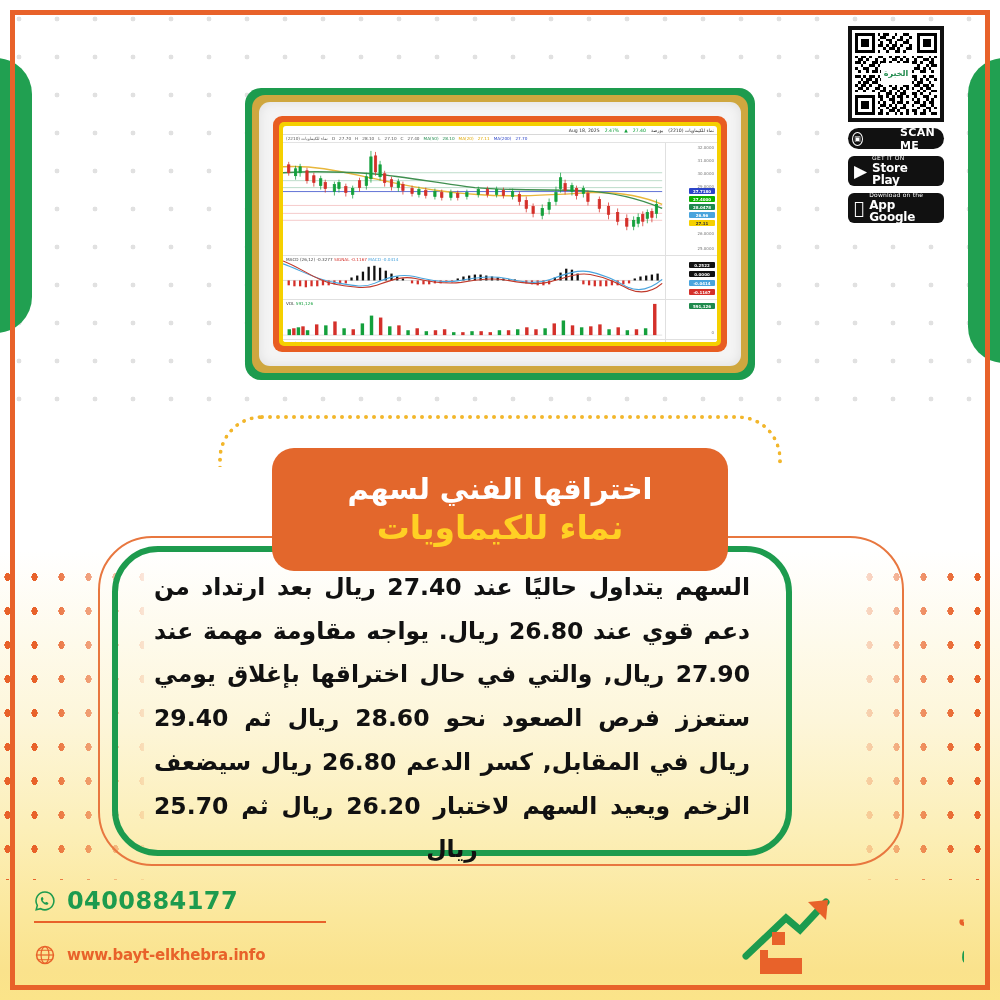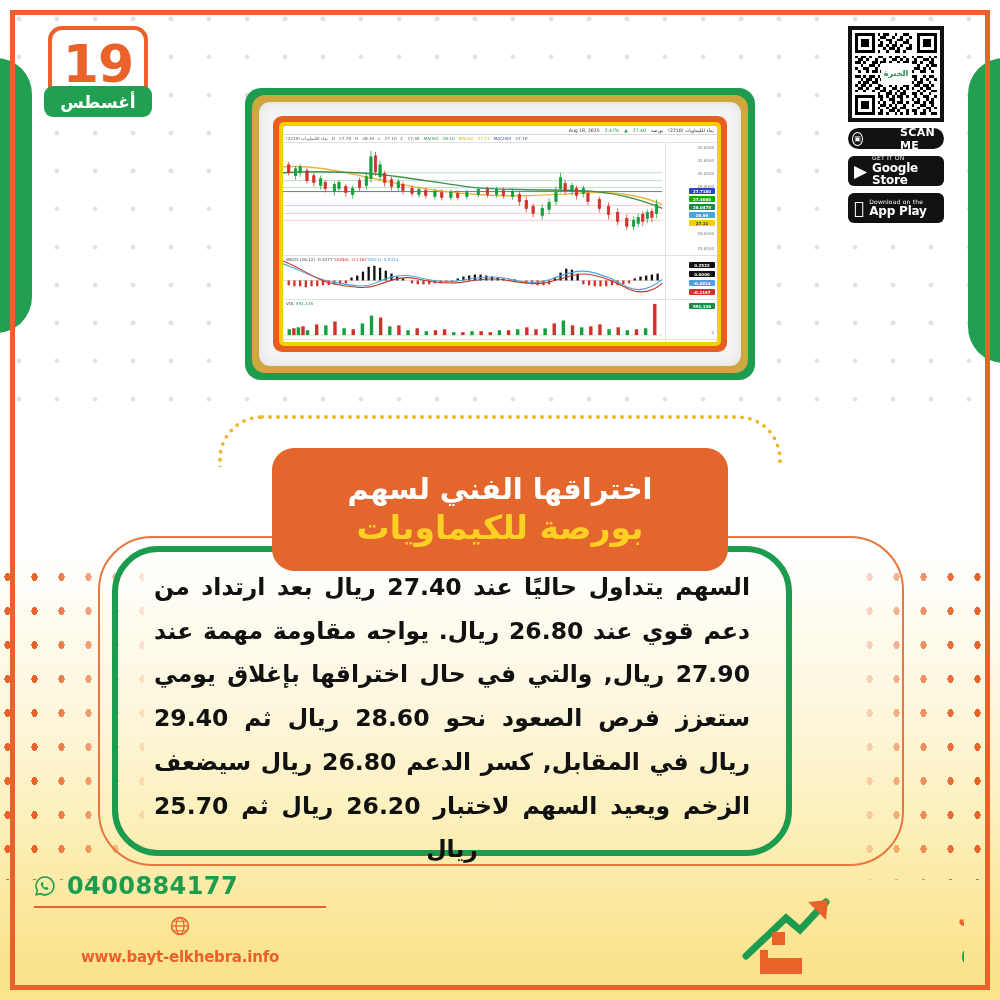--- a/index.html
+++ b/index.html
@@ -158,46 +158,40 @@
   .body-text {
     direction:rtl; text-align:justify; text-align-last:center;
     color:#111; font-size:23.5px; font-weight:bold; line-height:1.86;
     width:100%;
   }
 
   
   .footer-contact { position:absolute; left:34px; bottom:34px; width:292px; }
   .f-row { display:flex; align-items:center; gap:11px; }
   .f-row.phone { padding-bottom:6px; border-bottom:2px solid #e8622a; }
-  .f-row.web   { padding-top:7px;flex-direction:column; }
+  .f-row.web   { padding-top:21px; }
   .f-icon { width:22px; height:22px; flex:0 0 22px; }
   .f-phone-txt { color:#1d9b4e; font-size:24px; font-weight:bold; letter-spacing:.4px; }
   .f-web-txt   { color:#e8622a; font-size:15px; font-weight:bold; letter-spacing:-.2px; }
 
   .brand { position:absolute; right:36px; bottom:24px; width:230px; height:84px; }
   .brand svg { display:block; width:100%; height:100%; }
 </style>
 </head>
 <body>
 
 <div id="page">
 
   <div class="dots-grey"></div>
   <div class="dots-orange left"></div>
   <div class="dots-orange right"></div>
 
   <div class="side-pill left"></div>
   <div class="side-pill right"></div>
 
-  <div class="date-badge">
-    <div class="date-card">
-      <span class="date-num">19</span>
-    </div>
-    <div class="date-month">أغسطس</div>
-  </div>
 
   <div class="qr-col">
     <div class="qr-box">
       <svg viewBox="0 0 29 29" shape-rendering="crispEdges" aria-hidden="true">
         <rect width="29" height="29" fill="#fff"></rect>
         <g fill="#000">
           <rect x="0" y="0" width="7" height="1"></rect>
             <rect x="0" y="6" width="7" height="1"></rect>
           <rect x="0" y="0" width="1" height="7"></rect>
             <rect x="6" y="0" width="1" height="7"></rect>
@@ -425,29 +419,29 @@
 
     <div class="scanme">
       <span class="ring">▣</span>
       <span class="txt">SCAN ME</span>
     </div>
 
     <div class="store">
       <span class="glyph">▶</span>
       <span class="lines">
         <span class="l1">GET IT ON</span>
-        <span class="l2">Google Store</span>
+        <span class="l2">Store Play</span>
       </span>
     </div>
 
     <div class="store">
       <span class="glyph"></span>
       <span class="lines">
         <span class="l1">Download on the</span>
-        <span class="l2">App Play</span>
+        <span class="l2">App Google</span>
       </span>
     </div>
   </div>
 
   <div class="chart-wrap">
     <div class="f-green"></div>
     <div class="f-gold"></div>
     <div class="f-white"></div>
     <div class="f-orange"></div>
     <div class="f-yellow"></div>
@@ -811,21 +805,21 @@
           
         </div>
       </div>
 
     </div>
   </div>
 
   <div class="dot-arc"></div>
   <div class="title-banner">
     <div class="title-l1">اختراقها الفني لسهم</div>
-    <div class="title-l2">بورصة للكيماويات</div>
+    <div class="title-l2">نماء للكيماويات</div>
   </div>
 
   <div class="content-outline"></div>
   <div class="content-box">
     <p class="body-text">السهم يتداول حاليًا عند 27.40 ريال بعد ارتداد من دعم قوي عند 26.80 ريال. يواجه مقاومة مهمة عند 27.90 ريال, والتي في حال اختراقها بإغلاق يومي ستعزز فرص الصعود نحو 28.60 ريال ثم 29.40 ريال في المقابل, كسر الدعم 26.80 ريال سيضعف الزخم ويعيد السهم لاختبار 26.20 ريال ثم 25.70 ريال</p>
   </div>
 
   <div class="footer-contact">
     <div class="f-row phone">
       <svg class="f-icon" viewBox="0 0 24 24">

